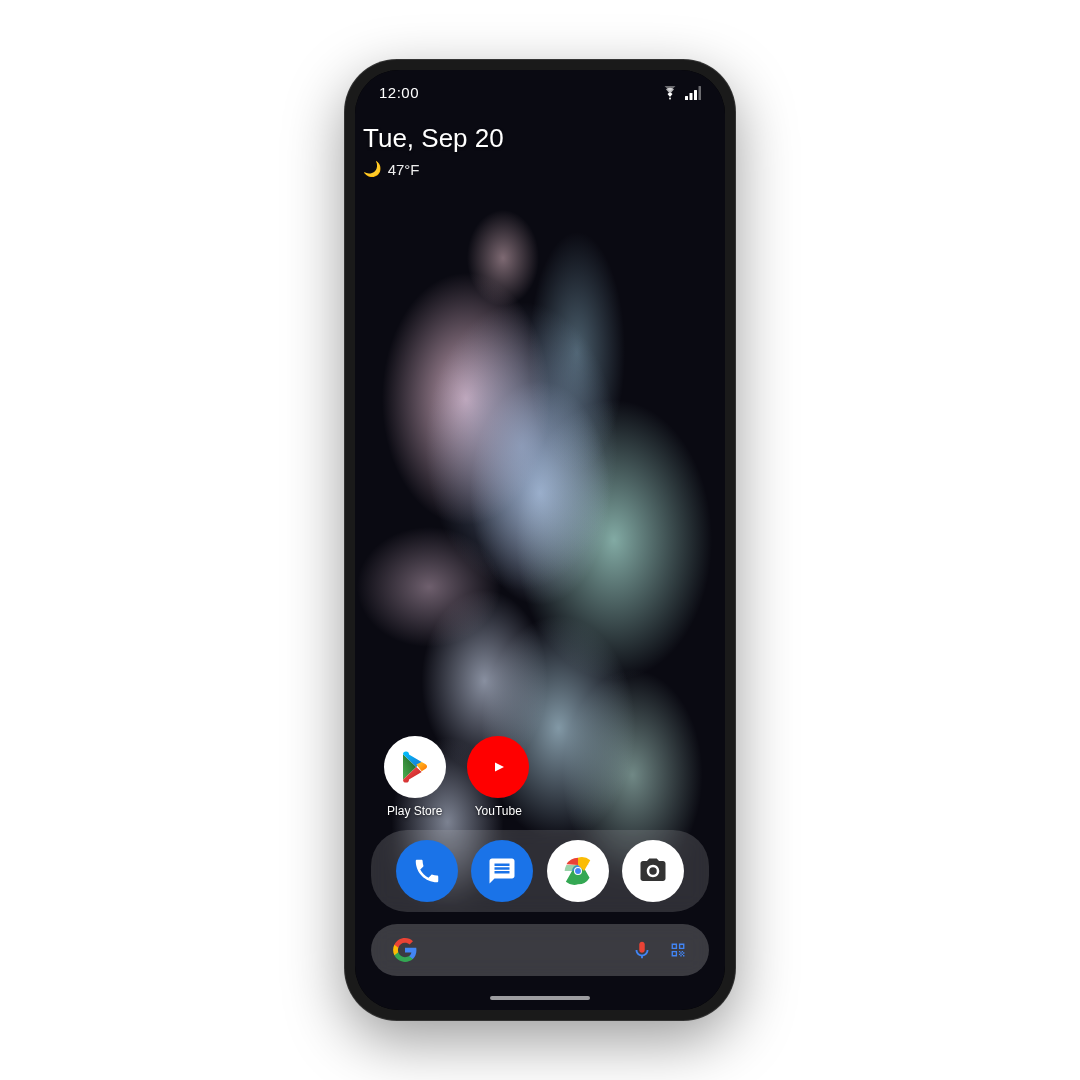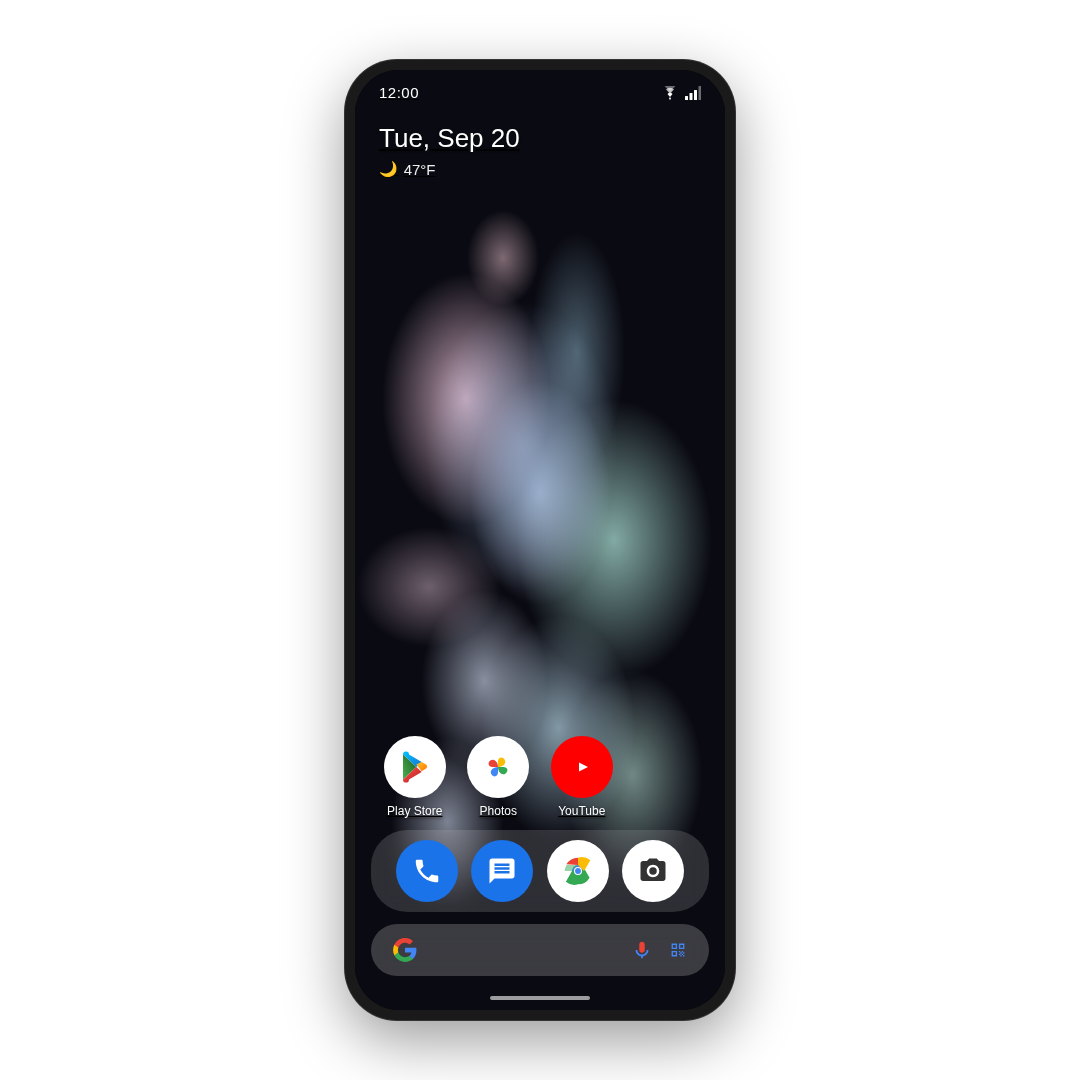--- a/index.html
+++ b/index.html
@@ -23,21 +23,20 @@
       position: relative;
     }
 
     .phone-inner {
       width: 100%;
       height: 100%;
       border-radius: 44px;
       overflow: hidden;
       background: #000;
       position: relative;
-      text-decoration: underline;
     }
 
     
     .wallpaper {
       position: absolute;
       inset: 0;
       background:
         radial-gradient(ellipse 120px 180px at 30% 35%, rgba(230,190,210,0.85) 0%, transparent 70%),
         radial-gradient(ellipse 100px 160px at 50% 45%, rgba(180,200,230,0.8) 0%, transparent 70%),
         radial-gradient(ellipse 140px 200px at 70% 50%, rgba(160,210,200,0.8) 0%, transparent 70%),
@@ -86,21 +85,21 @@
     }
 
     .status-icons {
       display: flex;
       align-items: center;
       gap: 6px;
     }
 
     
     .date-widget {
-      padding: 16px 24px 8px;
+      padding: 16px 8px 8px;
       color: #fff;
     }
 
     .date-text {
       font-size: 26px;
       font-weight: 400;
       margin-bottom: 6px;
       text-shadow: 0 1px 3px rgba(0,0,0,0.5);
     }
 
@@ -277,32 +276,20 @@
               <path d="M3 2.5l10 9.5-10 9.5V2.5z" fill="url(#ps3)"></path>
               <path d="M3 2.5l10 9.5 4-3.8-9.5-5.5A2 2 0 003 2.5z" fill="url(#ps1)"></path>
               <path d="M3 21.5l10-9.5 4 3.8-9.5 5.5A2 2 0 013 21.5z" fill="url(#ps4)"></path>
               <path d="M17 8.2l3 1.7a2 2 0 010 3.5l-3 1.7-4-5z" fill="url(#ps2)"></path>
             </svg>
           </div>
           <span class="app-label">Play Store</span>
         </div>
 
 
-        <div class="app-item">
-          <div class="app-icon white-bg icon-photos">
-            <svg viewBox="0 0 24 24" width="36" height="36">
-
-              <path d="M12 12 C12 8 9 5.5 6.5 7 C4 8.5 4.5 12 8 12 Z" fill="#EA4335"></path>
-              <path d="M12 12 C16 12 18.5 9 17 6.5 C15.5 4 12 4.5 12 8 Z" fill="#FBBC05"></path>
-              <path d="M12 12 C12 16 15 18.5 17.5 17 C20 15.5 19.5 12 16 12 Z" fill="#34A853"></path>
-              <path d="M12 12 C8 12 5.5 15 7 17.5 C8.5 20 12 19.5 12 16 Z" fill="#4285F4"></path>
-            </svg>
-          </div>
-          <span class="app-label">Photos</span>
-        </div>
 
         <div class="app-item">
           <div class="app-icon" style="background:#FF0000;">
             <svg viewBox="0 0 24 24" width="36" height="36">
               <rect x="2" y="6" width="20" height="12" rx="3" fill="#FF0000"></rect>
               <polygon points="10,9 10,15 16,12" fill="white"></polygon>
             </svg>
           </div>
           <span class="app-label">YouTube</span>
         </div>

